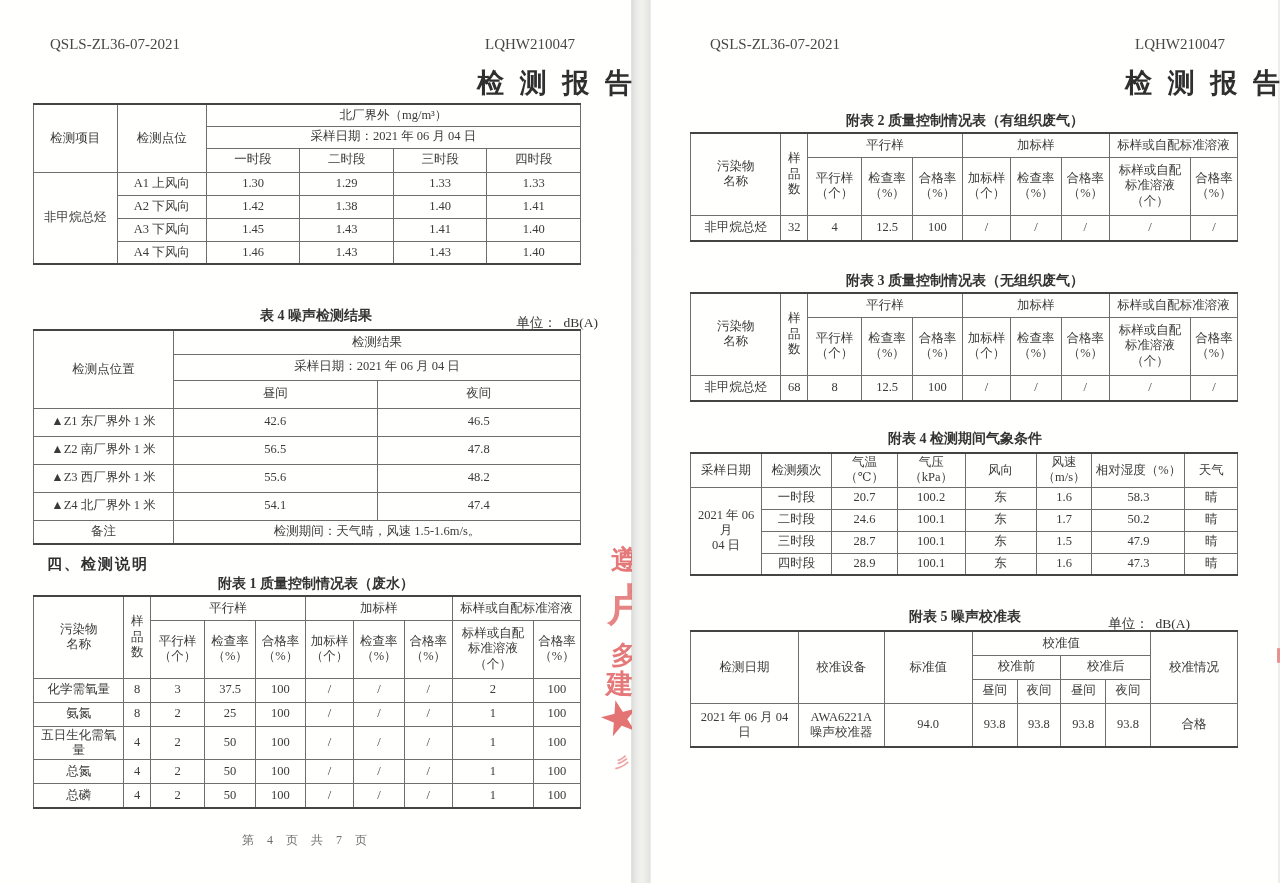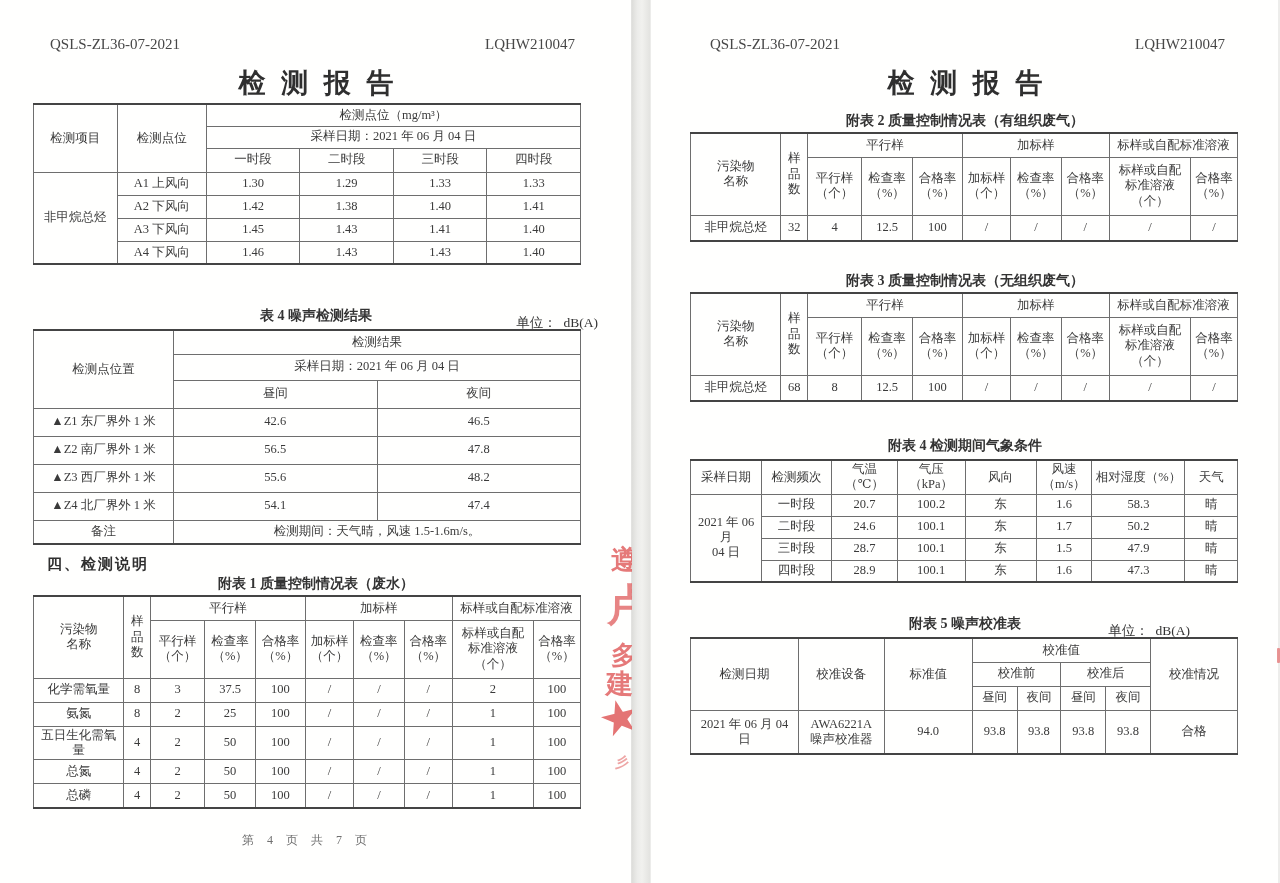--- a/index.html
+++ b/index.html
@@ -14,21 +14,21 @@
   }
   #page1{left:0;width:632px;box-shadow:inset -1px 0 0 #e2e2e0;}
   #page2{left:650px;width:630px;box-shadow:inset 1px 0 0 #ececea, inset -2px 0 0 #ededeb;}
   .gutter{
     position:absolute;top:0;left:632px;width:18px;height:883px;
     background:linear-gradient(90deg,#ddddda 0%,#ececea 30%,#f1f1ee 55%,#e3e3e0 100%);
   }
   .hdr-row{display:flex;justify-content:space-between;align-items:baseline;padding-top:36px;font-size:15px;color:#474747;}
   #page1 .hdr-row{padding-left:50px;padding-right:57px;}
   #page2 .hdr-row{padding-left:60px;padding-right:55px;}
-  .title-row{text-align:center;margin-top:12px;}
+  .title-row{text-align:right;margin-top:12px;}
   .title-row .t{
     font-size:27px;font-weight:bold;color:#2f2f2f;
     letter-spacing:0.58em;margin-right:-0.58em;
   }
   .caption{
     text-align:center;font-size:14px;font-weight:bold;color:#333;
     position:relative;
   }
   .caption .unit{
     position:absolute;right:34px;top:7px;font-weight:normal;font-size:13.5px;white-space:pre;
@@ -86,21 +86,21 @@
           <col style="width:16.3%">
           <col style="width:17.1%">
           <col style="width:17.1%">
           <col style="width:17.1%">
           <col style="width:17.1%">
         </colgroup>
       <tbody>
           <tr class="r22">
         <td rowspan="3">检测项目</td>
         <td rowspan="3">检测点位</td>
-        <td colspan="4">检测点位（mg/m³）</td>
+        <td colspan="4">北厂界外（mg/m³）</td>
       </tr>
       <tr class="r22">
             <td colspan="4">采样日期：2021 年 06 月 04 日</td>
           </tr>
       <tr class="r24">
         <td>一时段</td>
         <td>二时段</td>
         <td>三时段</td>
         <td>四时段</td>
       </tr>
@@ -436,21 +436,21 @@
         <td>/</td>
         <td>/</td>
         <td>/</td>
         <td>/</td>
         <td>/</td>
       </tr>
     </tbody>
       </table>
   </div>
 
-  <div class="caption" style="margin-top:35px">附表 4  检测期间气象条件</div>
+  <div class="caption" style="margin-top:28px">附表 4  检测期间气象条件</div>
   <div class="content2 mt4">
     <table class="rt">
       <colgroup>
           <col style="width:13.0%">
           <col style="width:12.8%">
           <col style="width:12.0%">
           <col style="width:12.4%">
           <col style="width:13.0%">
           <col style="width:10.2%">
           <col style="width:17.0%">

